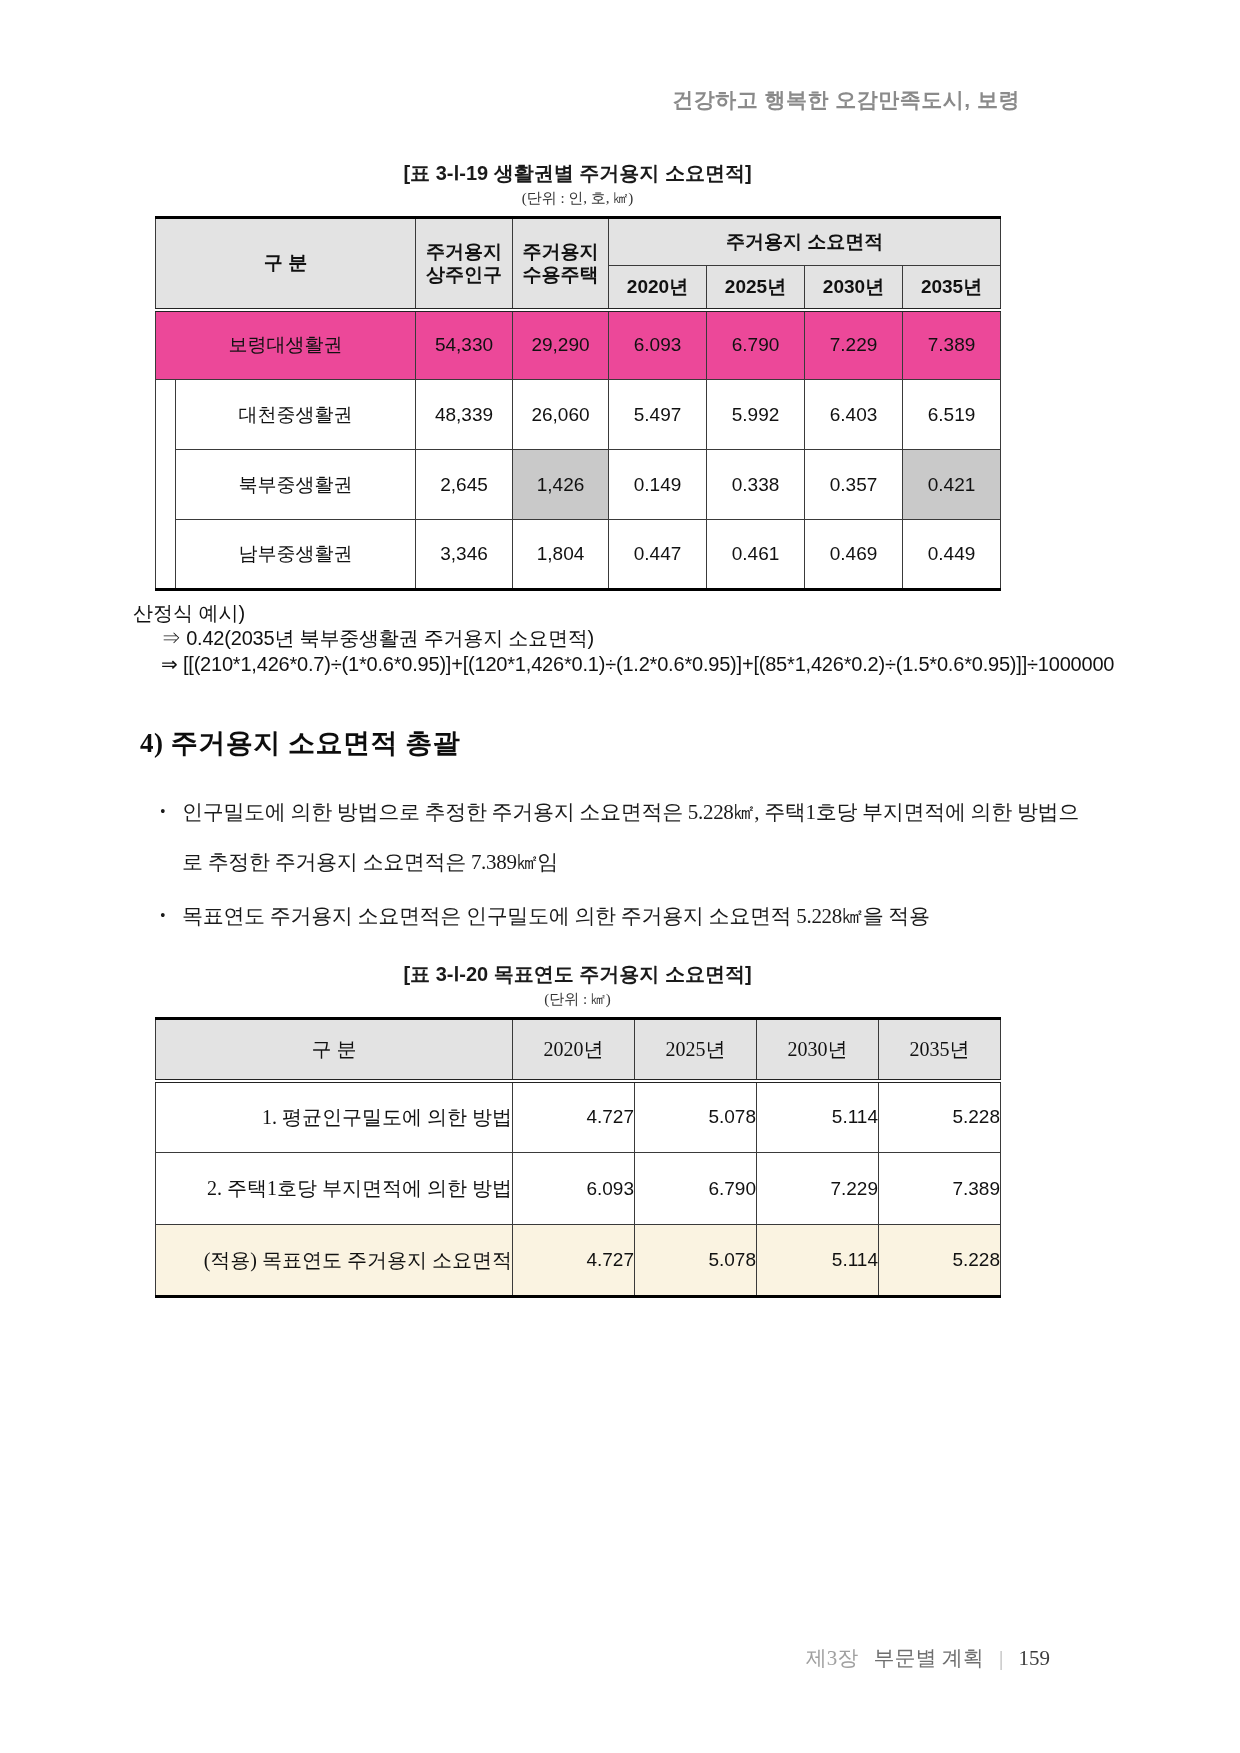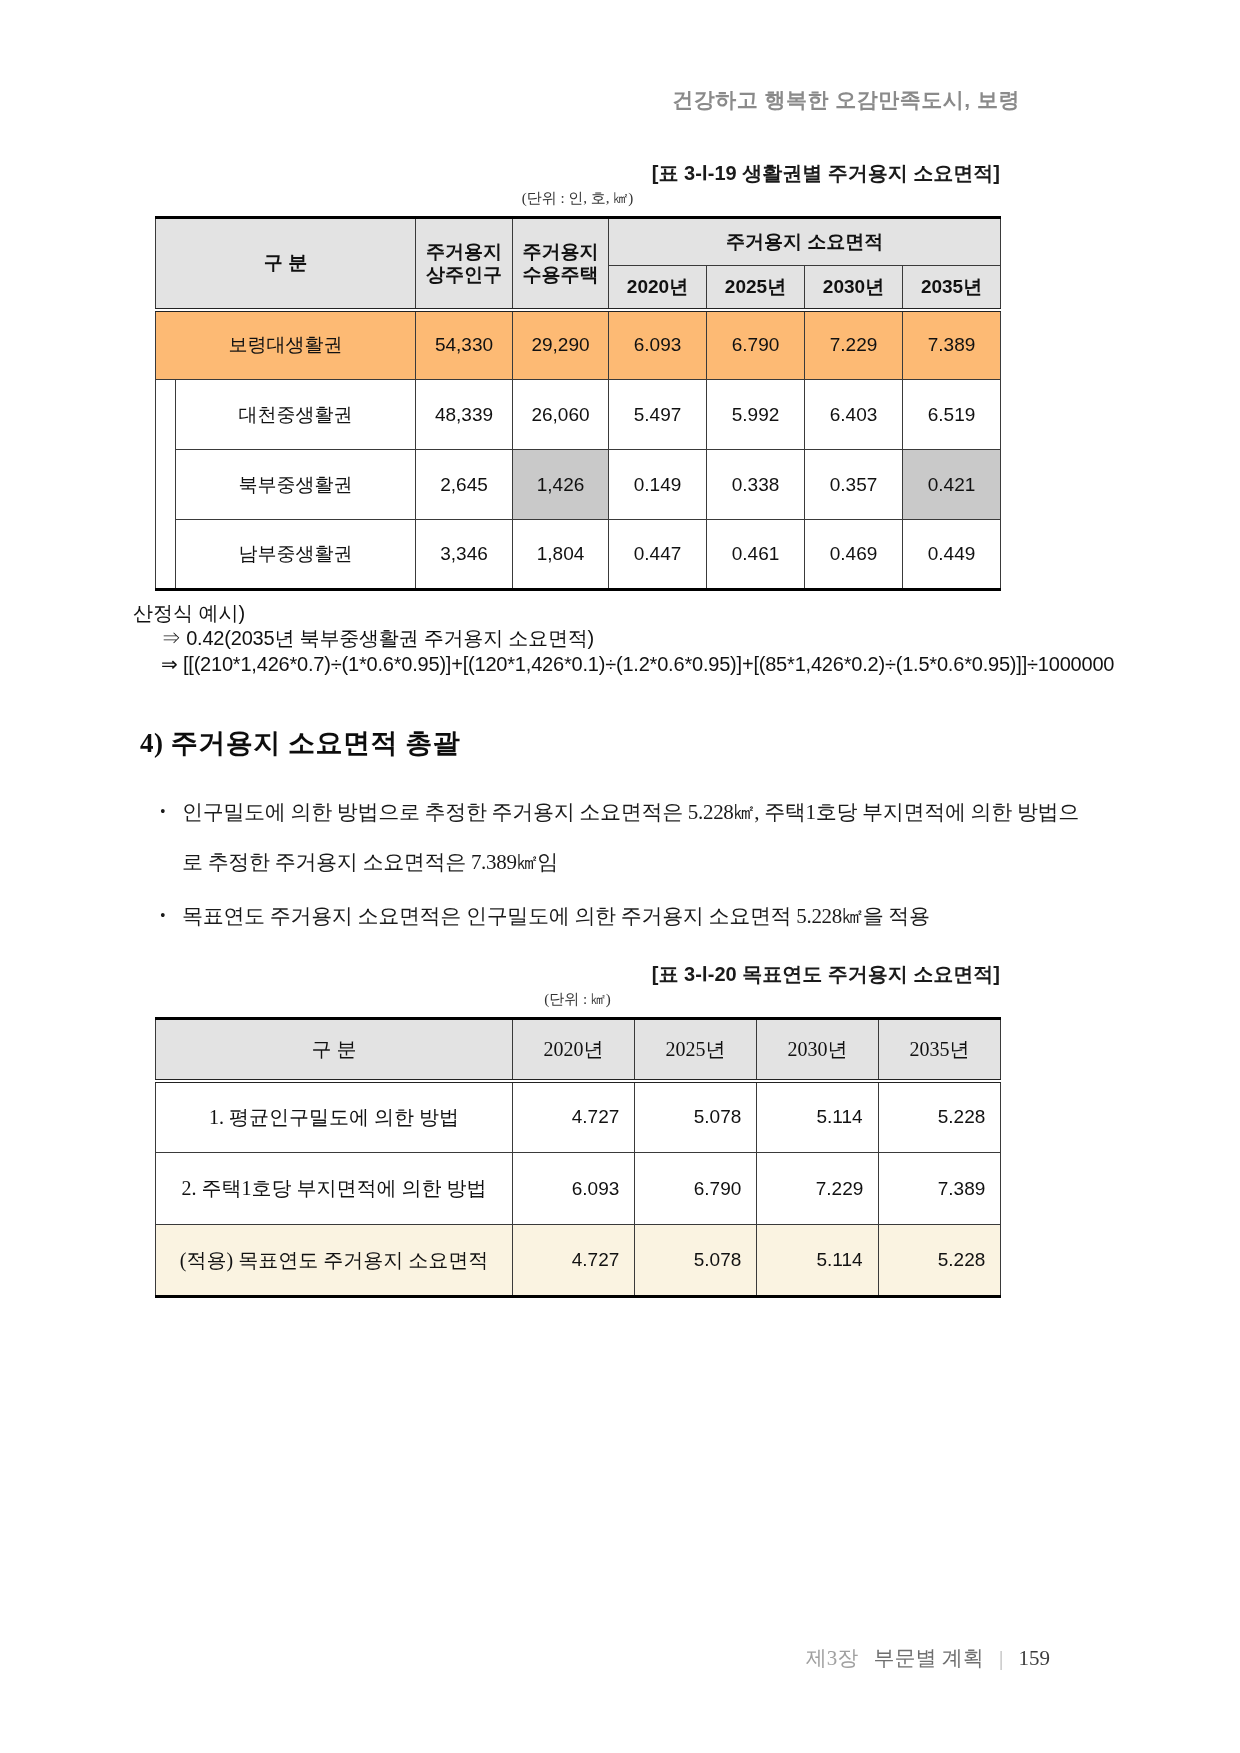--- a/index.html
+++ b/index.html
@@ -23,21 +23,21 @@
     text-align: right;
     font-size: 21px;
     font-weight: bold;
     letter-spacing: 0.5px;
     color: #8a8a8a;
   }
 
   
   .caption {
     margin-top: 46px;
-    text-align: right;
+    text-align: center;
     font-size: 20px;
     font-weight: bold;
     color: #1a1a1a;
   }
   .unit-note {
     margin-top: 2px;
     text-align: center;
     font-size: 15px;
     color: #333;
     font-family: "Liberation Serif", serif;
@@ -60,21 +60,21 @@
   }
   thead th { background: #e3e3e3; font-weight: bold; }
   thead tr:last-child th, thead th[rowspan] { border-bottom: 4px double #222; }
 
   
   .t1 th { font-size: 19px; line-height: 1.25; }
   .t1 tr.h1 { height: 48px; }
   .t1 tr.h2 { height: 44px; }
   .t1 tbody tr { height: 70px; }
   .t1 tbody td { font-size: 19px; background: #fff; }
-  .t1 tr.row-total td { background: #fdba74; }
+  .t1 tr.row-total td { background: #ec4899; }
   .t1 td.hl { background: #c9c9c9; }
   .t1 td.indent { background: #fff; }
 
   
   .footnote { margin-left: 133px; margin-top: 10px; font-size: 20px; color: #111; }
   .footnote .fn-title { line-height: 24px; }
   .footnote .fn-line { margin-left: 28px; line-height: 26px; letter-spacing: -0.2px; }
 
   
   .sec-heading {
@@ -90,21 +90,21 @@
   .bullet { display: flex; font-size: 21px; line-height: 50px; color: #1a1a1a; }
   .bullet + .bullet { margin-top: 4px; }
   .bullet .dot { width: 22px; flex: none; font-size: 16px; }
   .bullet .btxt { letter-spacing: -0.3px; }
 
   
   .t2 { font-family: "Liberation Serif", serif; }
   .t2 thead tr { height: 62px; }
   .t2 thead th { font-size: 20px; font-weight: normal; }
   .t2 tbody tr { height: 72px; }
-  .t2 tbody td { font-size: 20px; background: #fff; }
+  .t2 tbody td { font-size: 20px; background: #fff; text-align: right; }
   .t2 tbody td.num { font-family: "Liberation Sans", sans-serif; font-size: 19px; padding-left: 44px; }
   .t2 tr.row-apply td { background: #faf3e1; }
 
   
   .doc-footer {
     position: absolute;
     right: 190px;
     top: 1644px;
     font-family: "Liberation Serif", serif;
     font-size: 21px;

